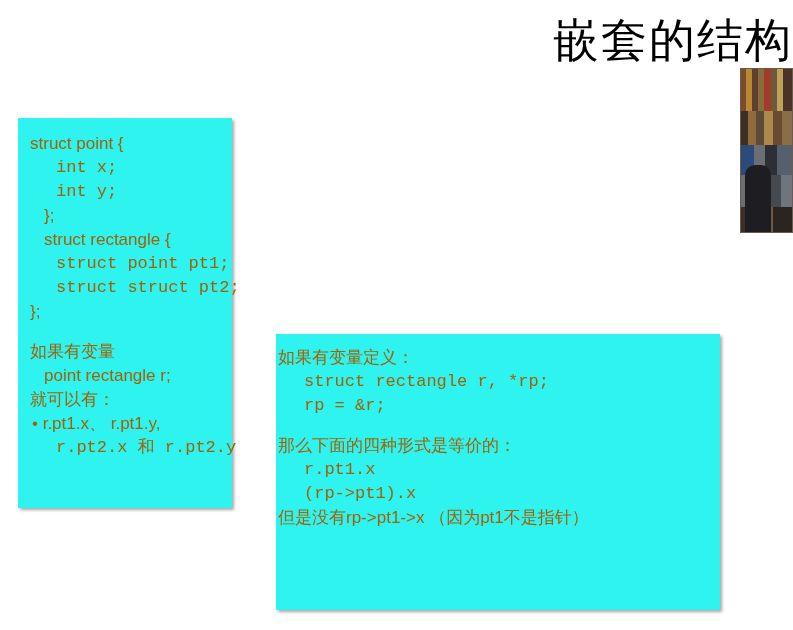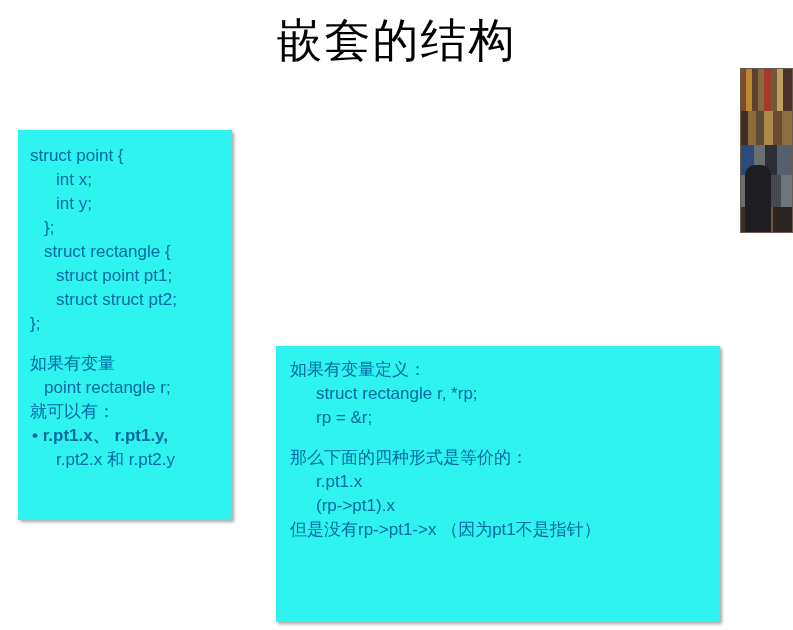--- a/index.html
+++ b/index.html
@@ -20,21 +20,21 @@
     top: 0;
     width: 793px;
     height: 630px;
     background: #ffffff;
   }
   .slide-title {
     position: absolute;
     left: 0;
     top: 10px;
     width: 793px;
-    text-align: center;
+    text-align: right;
     font-size: 46px;
     line-height: 60px;
     color: #000000;
     font-family: "DejaVu Sans", sans-serif;
     letter-spacing: 2px;
     white-space: pre;
   }
   .photo {
     position: absolute;
     left: 740px;
@@ -61,54 +61,52 @@
     left: 4px;
     top: 96px;
     width: 26px;
     height: 70px;
     background: #1d1d22;
     border-radius: 10px 10px 0 0;
   }
   .box {
     position: absolute;
     background: #2ff3ee;
-    color: #0369a1;
+    color: #a16207;
     box-sizing: border-box;
     box-shadow: 2px 2px 3px rgba(0,0,0,0.35);
-    margin-top: 12px;
   }
   #code-box {
     left: 18px;
     top: 118px;
     width: 214px;
     height: 390px;
     padding: 14px 10px 10px 12px;
   }
   #example-box {
     left: 276px;
     top: 334px;
     width: 444px;
     height: 276px;
-    padding: 12px 10px 10px 14px;
+    padding: 12px 10px 10px 2px;
   }
   .line {
     font-size: 17px;
     line-height: 24px;
     white-space: pre;
     font-family: "Liberation Sans", sans-serif;
   }
   .blank {
     height: 16px;
   }
-  .indent1 { padding-left: 26px; }
+  .indent1 { padding-left: 26px; font-family: Liberation Mono, monospace; }
   .indent2 { padding-left: 14px; }
   .bullet-line {
     padding-left: 12px;
     text-indent: -10px;
-    font-weight: bold;
   }
 </style>
 </head>
 <body>
 
 <div class="slide">
 
   <div class="slide-title">嵌套的结构</div>
 
   <div class="photo">

